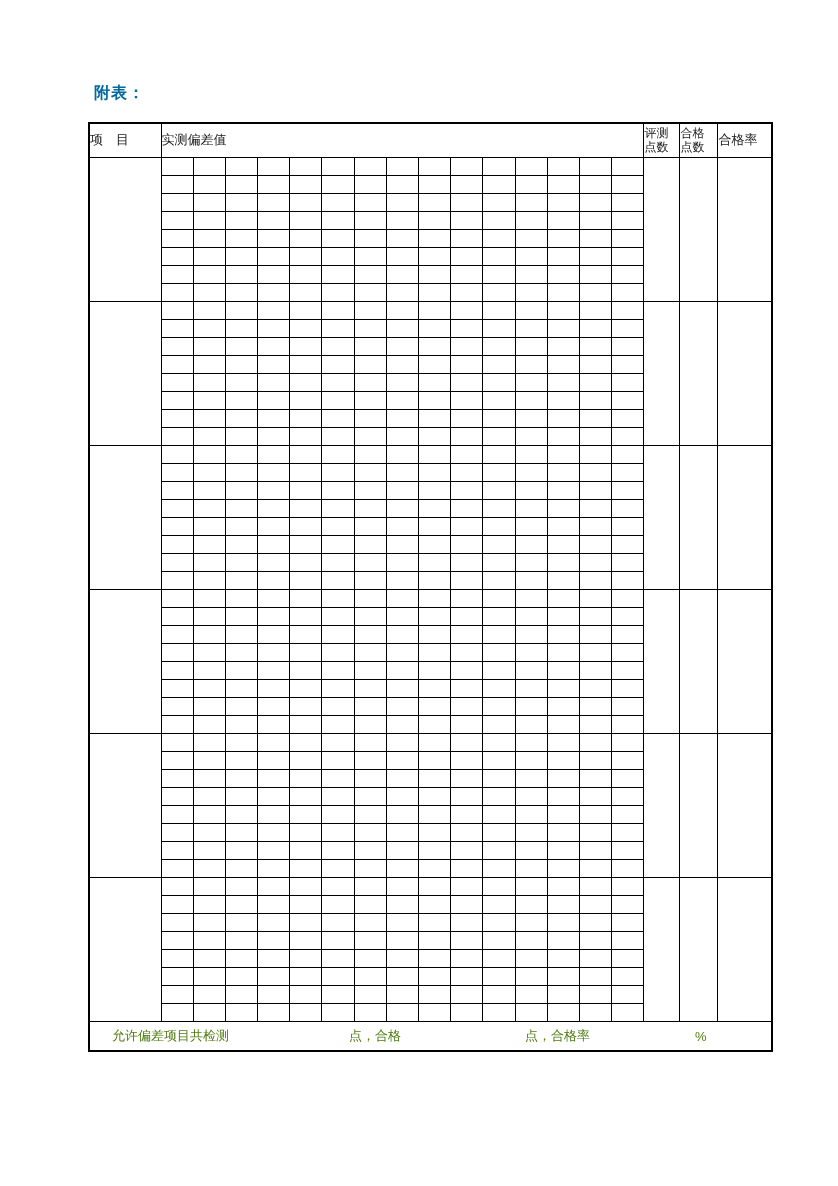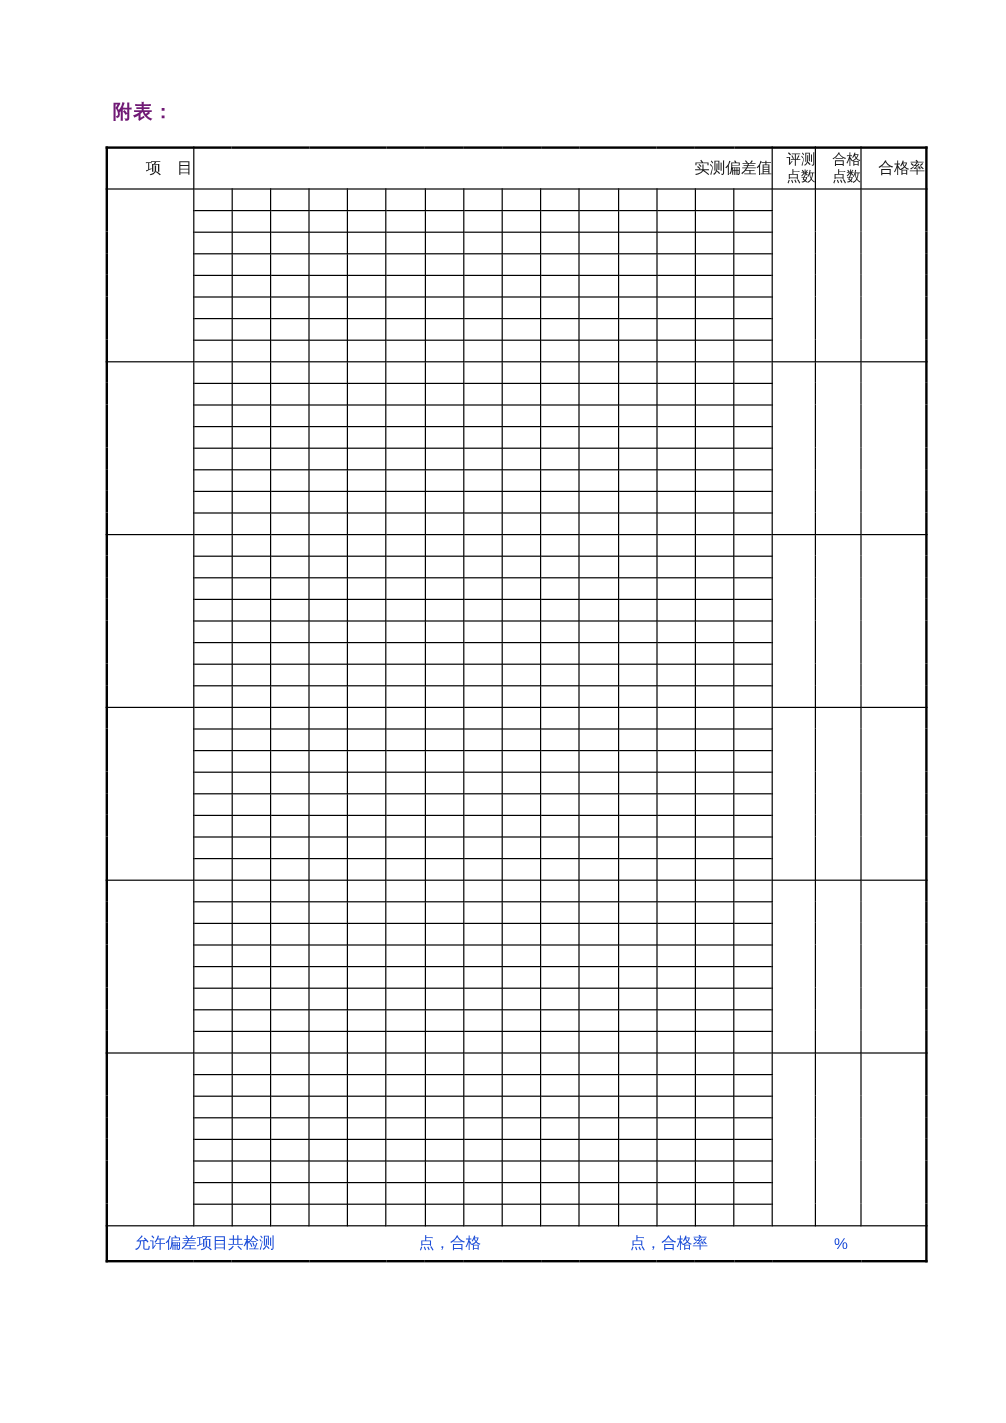--- a/index.html
+++ b/index.html
@@ -15,40 +15,40 @@
     width: 838px; height: 1186px;
     background: #ffffff;
     overflow: hidden;
   }
   .doc-title {
     position: absolute;
     left: 94px; top: 83px;
     font-size: 16px;
     font-weight: 700;
     letter-spacing: 1px;
-    color: #701a75;
+    color: #0369a1;
   }
   table.form-table {
     position: absolute;
     left: 88px; top: 122px;
     width: 683px;
     table-layout: fixed;
     border-collapse: collapse;
     border: 2px solid #000;
     background: #ffffff;
   }
   .form-table th, .form-table td {
     border: 1px solid #000;
     padding: 0;
     font-weight: normal;
   }
   .form-table thead th {
     height: 34px;
     font-size: 13px;
-    text-align: right;
+    text-align: left;
     vertical-align: middle;
     color: #1a1a1a;
   }
   .form-table thead th.two-line {
     white-space: pre-line;
     line-height: 14px;
     font-size: 12px;
     margin-top: 40px;
   }
   .form-table tbody td { height: 18px; background: #ffffff; }
@@ -56,21 +56,21 @@
   .summary-wrap {
     position: relative;
     width: 100%; height: 28px;
     font-size: 13px;
   }
   .summary-wrap span {
     position: absolute;
     top: 50%;
     transform: translateY(-50%);
     white-space: nowrap;
-    color: #1d4ed8;
+    color: #4d7c0f;
   }
   .seg-0 { left: 22px; }
   .seg-1 { left: 259px; text-align: center; }
   .seg-2 { left: 414px; margin-left: 21px; }
   .seg-3 { left: 605px; }
 </style>
 </head>
 <body>
 
 <div class="page">

